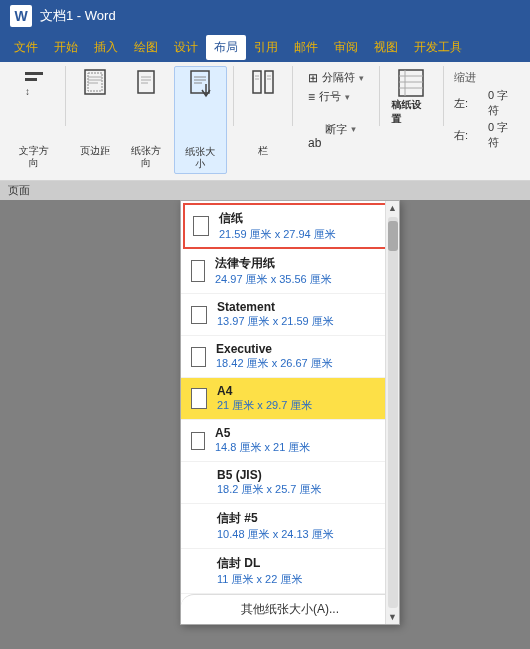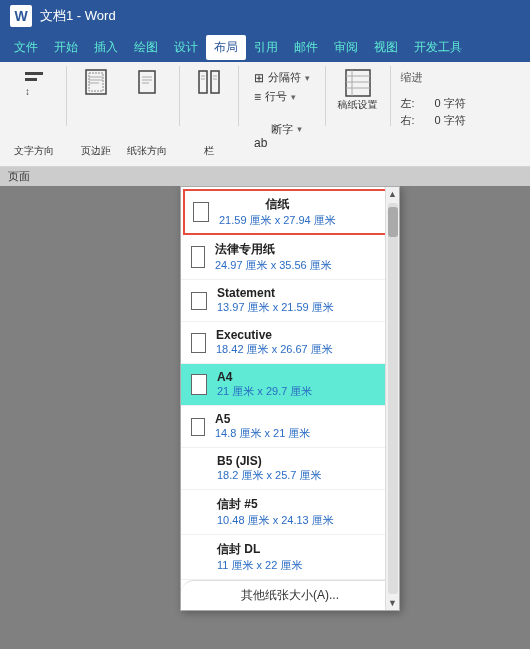--- a/index.html
+++ b/index.html
@@ -41,21 +41,21 @@
 
     
     .menu-bar {
       background: #2b579a;
       height: 30px;
       display: flex;
       align-items: center;
       padding: 0 6px;
     }
     .menu-item {
-      color: #5eead4;
+      color: #eab308;
       padding: 4px 8px;
       font-size: 12px;
       cursor: pointer;
       border-radius: 2px;
     }
     .menu-item.active {
       background: white;
       color: #2b579a;
     }
 
@@ -293,20 +293,33 @@
         <svg width="24" height="28" viewBox="0 0 24 28">
           <rect x="4" y="2" width="16" height="22" fill="none" stroke="#444" stroke-width="1.5"></rect>
           <line x1="7" y1="8" x2="17" y2="8" stroke="#aaa" stroke-width="1"></line>
           <line x1="7" y1="11" x2="17" y2="11" stroke="#aaa" stroke-width="1"></line>
           <line x1="7" y1="14" x2="14" y2="14" stroke="#aaa" stroke-width="1"></line>
         </svg>
       </div>
       <div class="ribbon-btn-label">纸张方向</div>
     </div>
 
+    <div class="ribbon-btn active-btn">
+      <div class="ribbon-btn-icon">
+        <svg width="24" height="28" viewBox="0 0 24 28">
+          <rect x="3" y="1" width="18" height="22" fill="none" stroke="#444" stroke-width="1.5"></rect>
+          <line x1="6" y1="7" x2="18" y2="7" stroke="#888" stroke-width="1"></line>
+          <line x1="6" y1="10" x2="18" y2="10" stroke="#888" stroke-width="1"></line>
+          <line x1="6" y1="13" x2="14" y2="13" stroke="#888" stroke-width="1"></line>
+          <polyline points="14,20 18,26 22,20" fill="none" stroke="#444" stroke-width="1.5"></polyline>
+          <line x1="18" y1="14" x2="18" y2="26" stroke="#444" stroke-width="1.5"></line>
+        </svg>
+      </div>
+      <div class="ribbon-btn-label">纸张大小</div>
+    </div>
 
     <div class="section-divider"></div>
 
     <div class="ribbon-btn">
       <div class="ribbon-btn-icon">
         <svg width="24" height="28" viewBox="0 0 24 28">
           <rect x="2" y="2" width="8" height="22" fill="none" stroke="#444" stroke-width="1.5"></rect>
           <rect x="14" y="2" width="8" height="22" fill="none" stroke="#444" stroke-width="1.5"></rect>
           <line x1="4" y1="7" x2="8" y2="7" stroke="#aaa" stroke-width="1"></line>
           <line x1="4" y1="10" x2="8" y2="10" stroke="#aaa" stroke-width="1"></line>
@@ -332,58 +345,58 @@
       </div>
       <div class="small-btn">
         <span style="font-size:12px;margin-top:28px;">ab</span>
         <span>断字</span>
         <span style="font-size:9px; color:#666;">▾</span>
       </div>
     </div>
 
     <div class="section-divider"></div>
 
-    <div style="display:flex; flex-direction:column; align-items:center; padding:2px 6px;">
+    <div style="display:flex; flex-direction:column; align-items:center; padding:2px 6px;font-weight:bold;">
       <div style="display:flex; flex-direction:column; align-items:center; cursor:pointer;">
         <svg width="28" height="30" viewBox="0 0 28 30">
           <rect x="2" y="2" width="24" height="26" fill="none" stroke="#444" stroke-width="1.5"></rect>
           <line x1="2" y1="8" x2="26" y2="8" stroke="#aaa" stroke-width="1"></line>
           <line x1="2" y1="14" x2="26" y2="14" stroke="#aaa" stroke-width="1"></line>
           <line x1="2" y1="20" x2="26" y2="20" stroke="#aaa" stroke-width="1"></line>
           <line x1="8" y1="2" x2="8" y2="28" stroke="#aaa" stroke-width="1"></line>
         </svg>
         <span style="font-size:10px; color:#333;">稿纸设置</span>
       </div>
     </div>
 
     <div class="section-divider"></div>
 
     <div class="indent-section">
-      <div style="font-size:11px; color:#555; margin-bottom:10px;">缩进</div>
+      <div style="font-size:11px; color:#555; margin-bottom:2px;">缩进</div>
       <div class="indent-row">
         <span class="indent-label">左:</span>
         <span class="indent-value">0 字符</span>
       </div>
       <div class="indent-row">
         <span class="indent-label">右:</span>
         <span class="indent-value">0 字符</span>
       </div>
     </div>
   </div>
 </div>
 
 <div class="page-area-bar">
   <span>页面</span>
 </div>
 
 <div class="doc-area" style="position:relative; height:505px; background:#808080;">
 
   <div class="dropdown-overlay" style="width:220px;">
 
-    <div class="dropdown-item" style="border: 2px solid #e74c3c; background:#fff; margin:2px 2px 0 2px; padding:5px 8px;text-align:center;">
+    <div class="dropdown-item" style="border: 2px solid #e74c3c; background:#fff; margin:2px 2px 0 2px; padding:5px 8px;">
       <div class="paper-icon" style="width:16px; height:20px; border:1px solid #666; background:white; flex-shrink:0;"></div>
       <div class="item-text">
         <span class="item-name">信纸</span>
         <span class="item-size">21.59 厘米 x 27.94 厘米</span>
       </div>
     </div>
 
     <div class="dropdown-item">
       <div class="paper-icon" style="width:14px; height:22px; border:1px solid #666; background:white; flex-shrink:0;"></div>
       <div class="item-text">
@@ -401,21 +414,21 @@
     </div>
 
     <div class="dropdown-item">
       <div class="paper-icon" style="width:15px; height:20px; border:1px solid #666; background:white; flex-shrink:0;"></div>
       <div class="item-text">
         <span class="item-name">Executive</span>
         <span class="item-size">18.42 厘米 x 26.67 厘米</span>
       </div>
     </div>
 
-    <div class="dropdown-item" style="background:#5eead4;">
+    <div class="dropdown-item" style="background:#fde047;">
       <div class="paper-icon" style="width:16px; height:21px; border:1px solid #666; background:white; flex-shrink:0;"></div>
       <div class="item-text">
         <span class="item-name">A4</span>
         <span class="item-size">21 厘米 x 29.7 厘米</span>
       </div>
     </div>
 
     <div class="dropdown-item">
       <div class="paper-icon" style="width:14px; height:18px; border:1px solid #666; background:white; flex-shrink:0;"></div>
       <div class="item-text">

